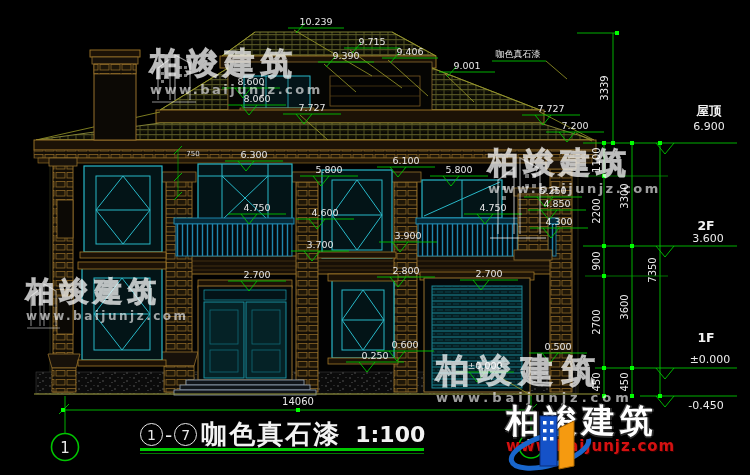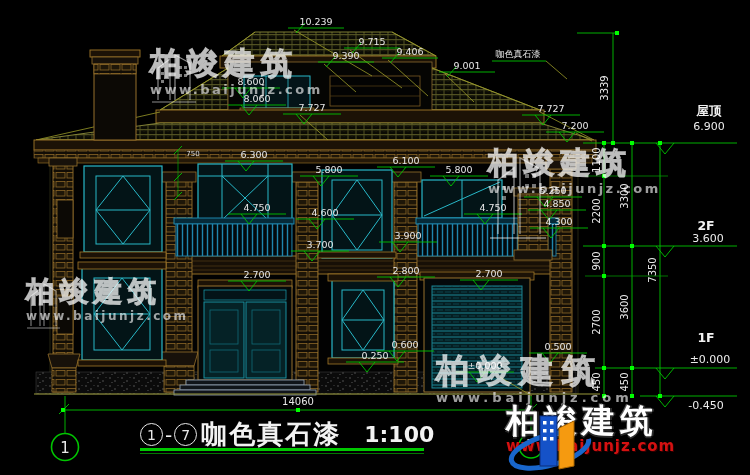--- a/index.html
+++ b/index.html
@@ -22,21 +22,21 @@
   .wm{position:absolute;display:flex;align-items:flex-start;gap:6px;pointer-events:none;}
   .wm .zh{font-weight:bold;color:rgba(255,255,255,0.07);
           -webkit-text-stroke:1.2px rgba(255,255,255,0.72);letter-spacing:6px;line-height:1;}
   .wm .en{color:rgba(255,255,255,0.62);font-weight:bold;letter-spacing:2.5px;margin-top:3px;}
   
   #title{position:absolute;left:140px;top:417px;display:flex;align-items:center;color:#f2f2f2;}
   .circ{width:21px;height:21px;border:1.5px solid #e8e8e8;border-radius:50%;display:inline-flex;
         align-items:center;justify-content:center;font-size:14px;color:#e8e8e8;flex:0 0 auto;}
   .tdash{font-size:20px;margin:0 2px;}
   .tmain{font-size:26px;font-weight:bold;letter-spacing:2px;margin-left:4px;}
-  .tscale{font-size:22px;font-weight:bold;margin-left:23px;}
+  .tscale{font-size:22px;font-weight:bold;margin-left:14px;}
   .underline1{position:absolute;left:140px;top:448px;width:284px;height:3px;background:#00c800;}
   .underline2{position:absolute;left:140px;top:453px;width:284px;height:1px;background:#007800;}
   
   #logo{position:absolute;left:506px;top:404px;display:flex;align-items:center;gap:4px;}
   #logo .zh{font-size:33px;font-weight:bold;color:#ffffff;letter-spacing:5px;line-height:1;
             text-shadow:2px 0 0 #2a2a2a,0 2px 0 #2a2a2a,2px 2px 3px #000,-1px -1px 0 #555;}
   #logo .en{font-size:15px;font-weight:bold;color:#d41111;letter-spacing:1px;
             text-shadow:1px 1px 0 #300;}
 </style>
 </head>

